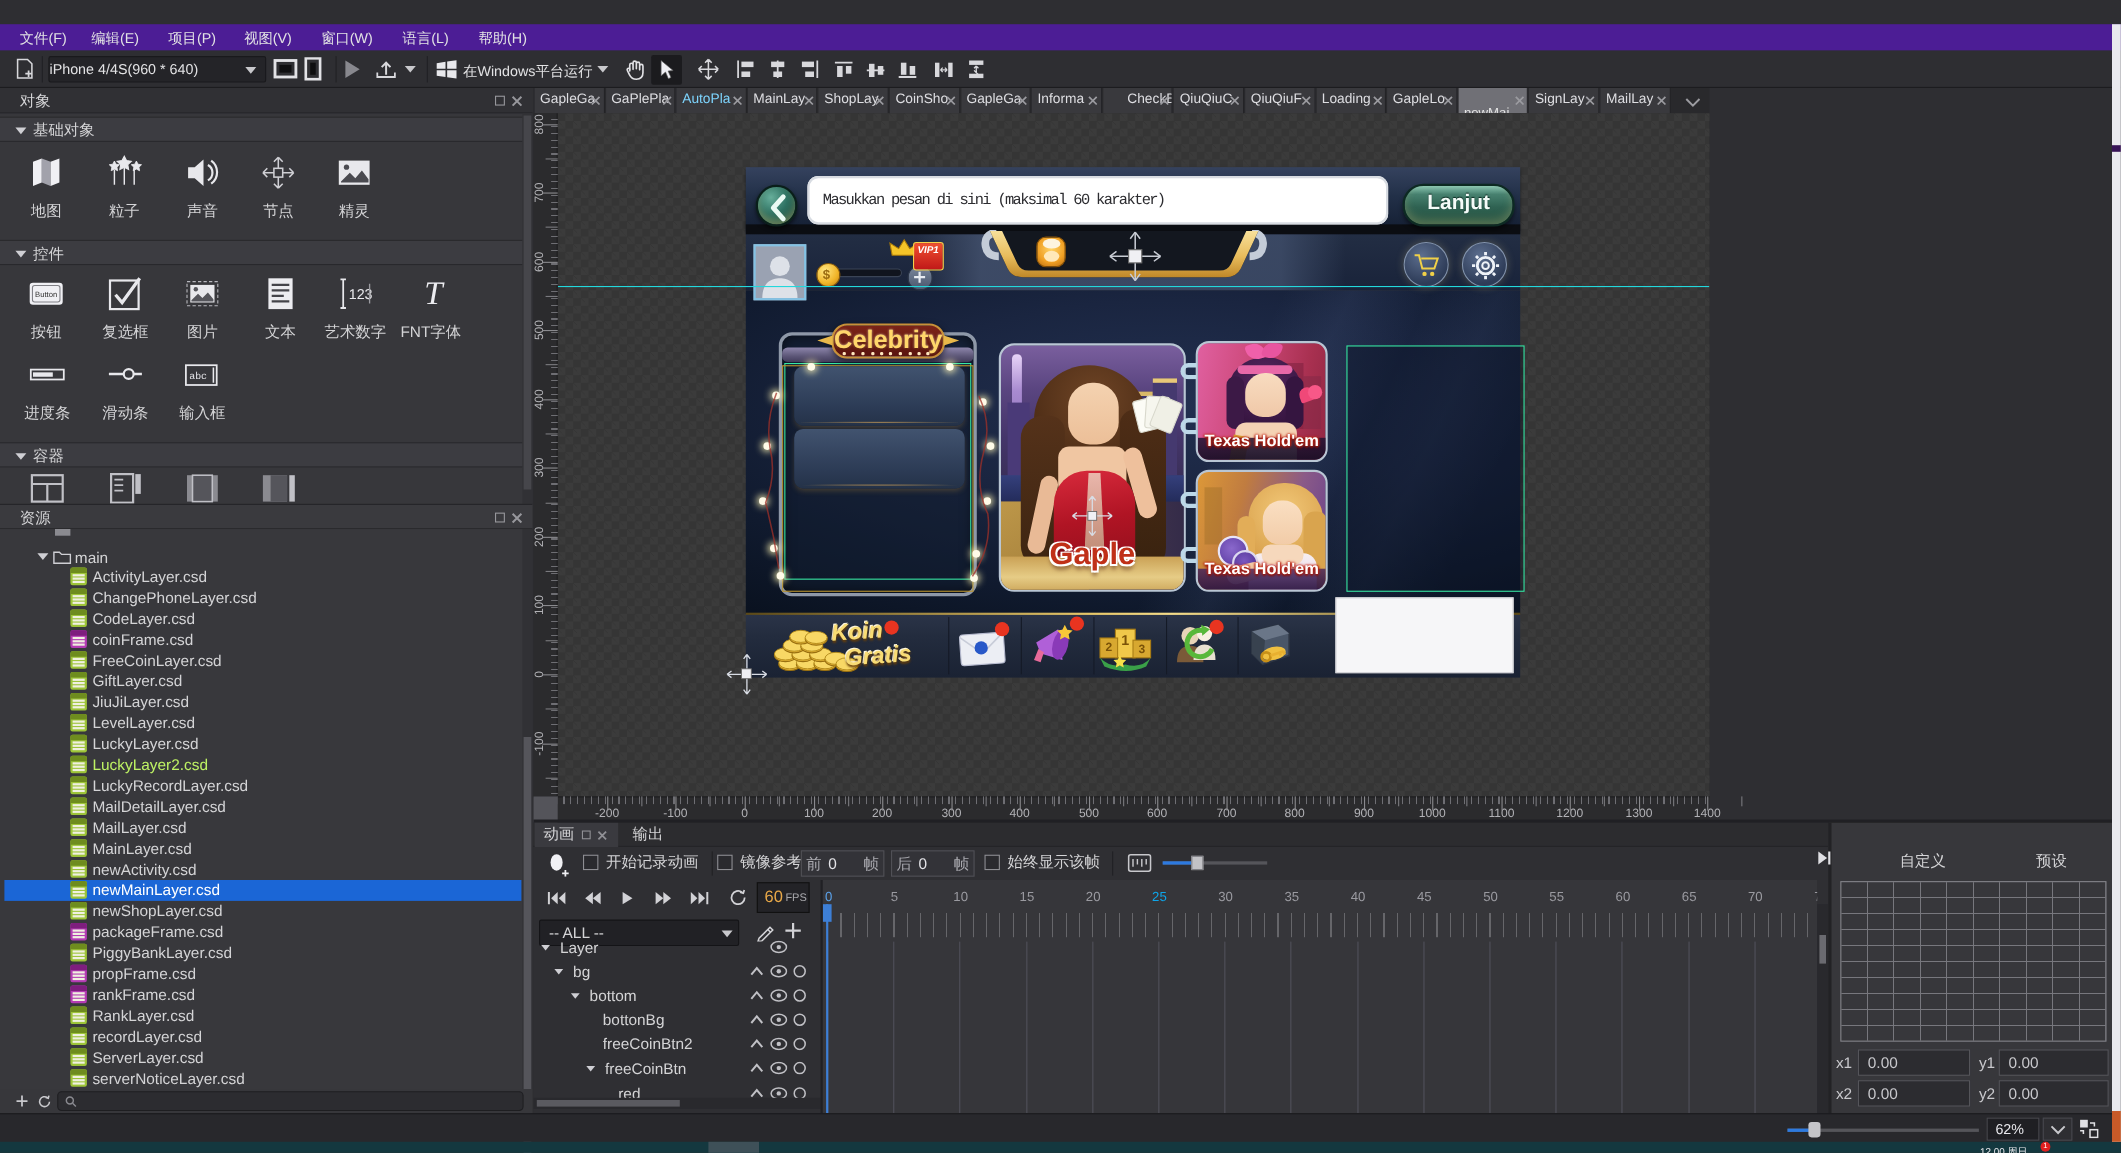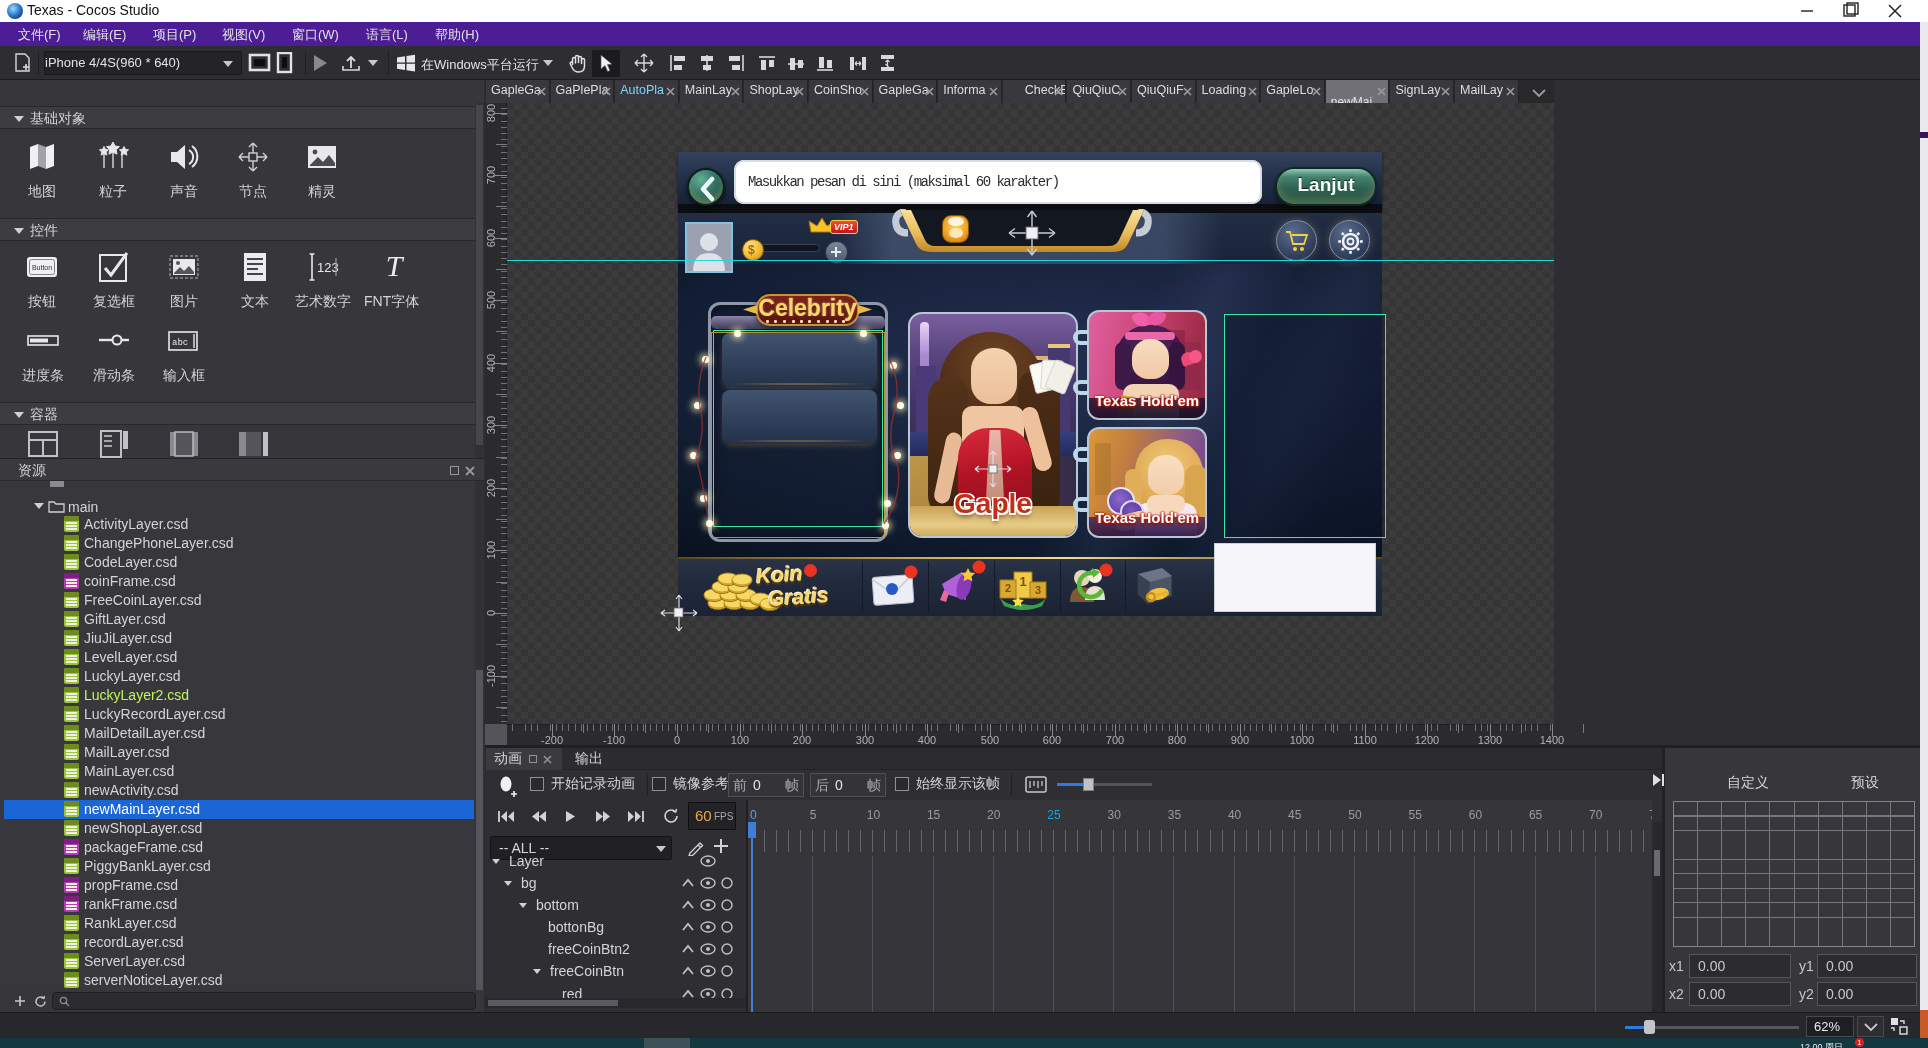--- a/index.html
+++ b/index.html
@@ -5,32 +5,20 @@
 html,body{width:1928px;height:1048px;overflow:hidden;background:#2e2e32;
 font-family:"Liberation Sans",sans-serif;}
 .abs{position:absolute;}
 #root{position:absolute;left:0;top:0;width:1928px;height:1048px;}
 .lbl{color:#d4d4d6;font-size:14px;white-space:nowrap;}
 .sm{font-size:13px;color:#e2e2e4;white-space:nowrap;}
 svg{display:block;}
 </style></head><body>
 <div id="root">
 
-<div class="abs" style="left:0;top:0;width:1928px;height:22px;background:#ffffff;">
- <div class="abs" style="left:7px;top:3px;width:16px;height:16px;border-radius:50%;
-   background:radial-gradient(circle at 38% 35%, #9fd8f8 0%, #2f7fd0 45%, #123a78 80%, #0a2050 100%);"></div>
- <div class="abs" style="left:27px;top:2px;font-size:14px;color:#101010;">Texas - Cocos Studio</div>
- <svg class="abs" style="left:1795px;top:0;" width="120" height="22">
-   <line x1="6" y1="11" x2="18" y2="11" stroke="#222" stroke-width="1.4"></line>
-   <rect x="49" y="5" width="11" height="11" fill="none" stroke="#222" stroke-width="1.4"></rect>
-   <rect x="52" y="3" width="11" height="11" fill="none" stroke="#222" stroke-width="1.4"></rect>
-   <line x1="94" y1="5" x2="106" y2="17" stroke="#222" stroke-width="1.5"></line>
-   <line x1="106" y1="5" x2="94" y2="17" stroke="#222" stroke-width="1.5"></line>
- </svg>
-</div>
 <div class="abs" style="left:0;top:22px;width:1928px;height:24px;background:#4c1d95;">
 <div class="abs sm" style="left:18px;top:4px;">文件(F)</div>
 <div class="abs sm" style="left:83px;top:4px;">编辑(E)</div>
 <div class="abs sm" style="left:153px;top:4px;">项目(P)</div>
 <div class="abs sm" style="left:222px;top:4px;">视图(V)</div>
 <div class="abs sm" style="left:292px;top:4px;">窗口(W)</div>
 <div class="abs sm" style="left:366px;top:4px;">语言(L)</div>
 <div class="abs sm" style="left:435px;top:4px;">帮助(H)</div>
 </div>
 <div class="abs" style="left:0;top:46px;width:1928px;height:34px;background:#2e2e32;border-bottom:1px solid #1c1c1f;">
@@ -112,20 +100,27 @@
         <rect x="14" y="4" width="4" height="13" fill="#d8d8dc"></rect>
         <path d="M7 10.5 h6 M7 10.5 l2-2 M7 10.5 l2 2 M13 10.5 l-2 -2 M13 10.5 l-2 2" stroke="#d8d8dc" stroke-width="1.2" fill="none"></path>
       </svg>
 <svg class="abs" style="left:878px;top:7px" width="20" height="20">
         <rect x="3" y="2" width="13" height="4" fill="#d8d8dc"></rect>
         <rect x="3" y="14" width="13" height="4" fill="#d8d8dc"></rect>
         <path d="M9.5 7 v6 M9.5 7 l-2 2 M9.5 7 l2 2 M9.5 13 l-2 -2 M9.5 13 l2 2" stroke="#d8d8dc" stroke-width="1.2" fill="none"></path>
       </svg>
 </div>
 <div class="abs" style="left:0;top:80px;width:484px;height:932px;background:#37373b;">
+ <div class="abs" style="left:0;top:0;width:484px;height:23px;background:#303034;border-bottom:1px solid #27272b;">
+  <div class="abs lbl" style="left:18px;top:3px;">对象</div>
+  <div class="abs" style="left:450px;top:7px;width:9px;height:9px;border:1.4px solid #97979c;"></div>
+  <svg class="abs" style="left:465px;top:7px" width="10" height="10">
+          <path d="M1 1 L9 9 M9 1 L1 9" stroke="#97979c" stroke-width="1.8"></path>
+        </svg>
+ </div>
 
 <div class="abs" style="left:0;top:26px;width:475px;height:23px;background:#3c3c41;border-top:1px solid #28282c;border-bottom:1px solid #28282c;">
     <div class="abs" style="left:14px;top:9px;width:0;height:0;border-left:5px solid transparent;border-right:5px solid transparent;border-top:6px solid #cfcfd4;"></div>
     <div class="abs lbl" style="left:30px;top:3px;">基础对象</div>
       </div>
 <div class="abs" style="left:0;top:138px;width:475px;height:23px;background:#3c3c41;border-top:1px solid #28282c;border-bottom:1px solid #28282c;">
     <div class="abs" style="left:14px;top:9px;width:0;height:0;border-left:5px solid transparent;border-right:5px solid transparent;border-top:6px solid #cfcfd4;"></div>
     <div class="abs lbl" style="left:30px;top:3px;">控件</div>
       </div>
 <div class="abs" style="left:0;top:322px;width:475px;height:23px;background:#3c3c41;border-top:1px solid #28282c;border-bottom:1px solid #28282c;">
@@ -611,21 +606,21 @@
   </div>
   <div class="abs" style="left:147px;top:89px;width:23px;height:23px;border-radius:50%;background:linear-gradient(180deg,#7a879c,#4a576e);border:1.5px solid #2c3648;">
     <svg class="abs" style="left:4px;top:4px" width="12" height="12">
               <path d="M6 1 v10 M1 6 h10" stroke="#e8ecf2" stroke-width="2"></path>
             </svg>
   </div>
 
   <svg class="abs" style="left:130px;top:64px" width="28" height="22">
             <path d="M3 16 L1 5 L9 10 L14 2 L19 10 L27 5 L25 16 Z" fill="#f4c428" stroke="#a87808" stroke-width="1"></path>
           </svg>
-  <div class="abs" style="left:152px;top:68px;width:28px;height:14px;background:linear-gradient(180deg,#f05030,#c01818);border:1px solid #f8d048;border-radius:3px;">
+  <div class="abs" style="left:152px;top:68px;width:28px;height:26px;background:linear-gradient(180deg,#f05030,#c01818);border:1px solid #f8d048;border-radius:3px;">
     <div class="abs" style="left:3px;top:1px;font-size:9px;font-weight:bold;font-style:italic;color:#fff;">VIP1</div>
   </div>
 
   <svg class="abs" style="left:210px;top:57px" width="268" height="48">
     <defs>
               <linearGradient id="gld" x1="0" y1="0" x2="0" y2="1">
       <stop offset="0" stop-color="#f8e09a"></stop>
                 <stop offset="0.55" stop-color="#e8bc5c"></stop>
                 <stop offset="1" stop-color="#c08828"></stop>
     </linearGradient>

